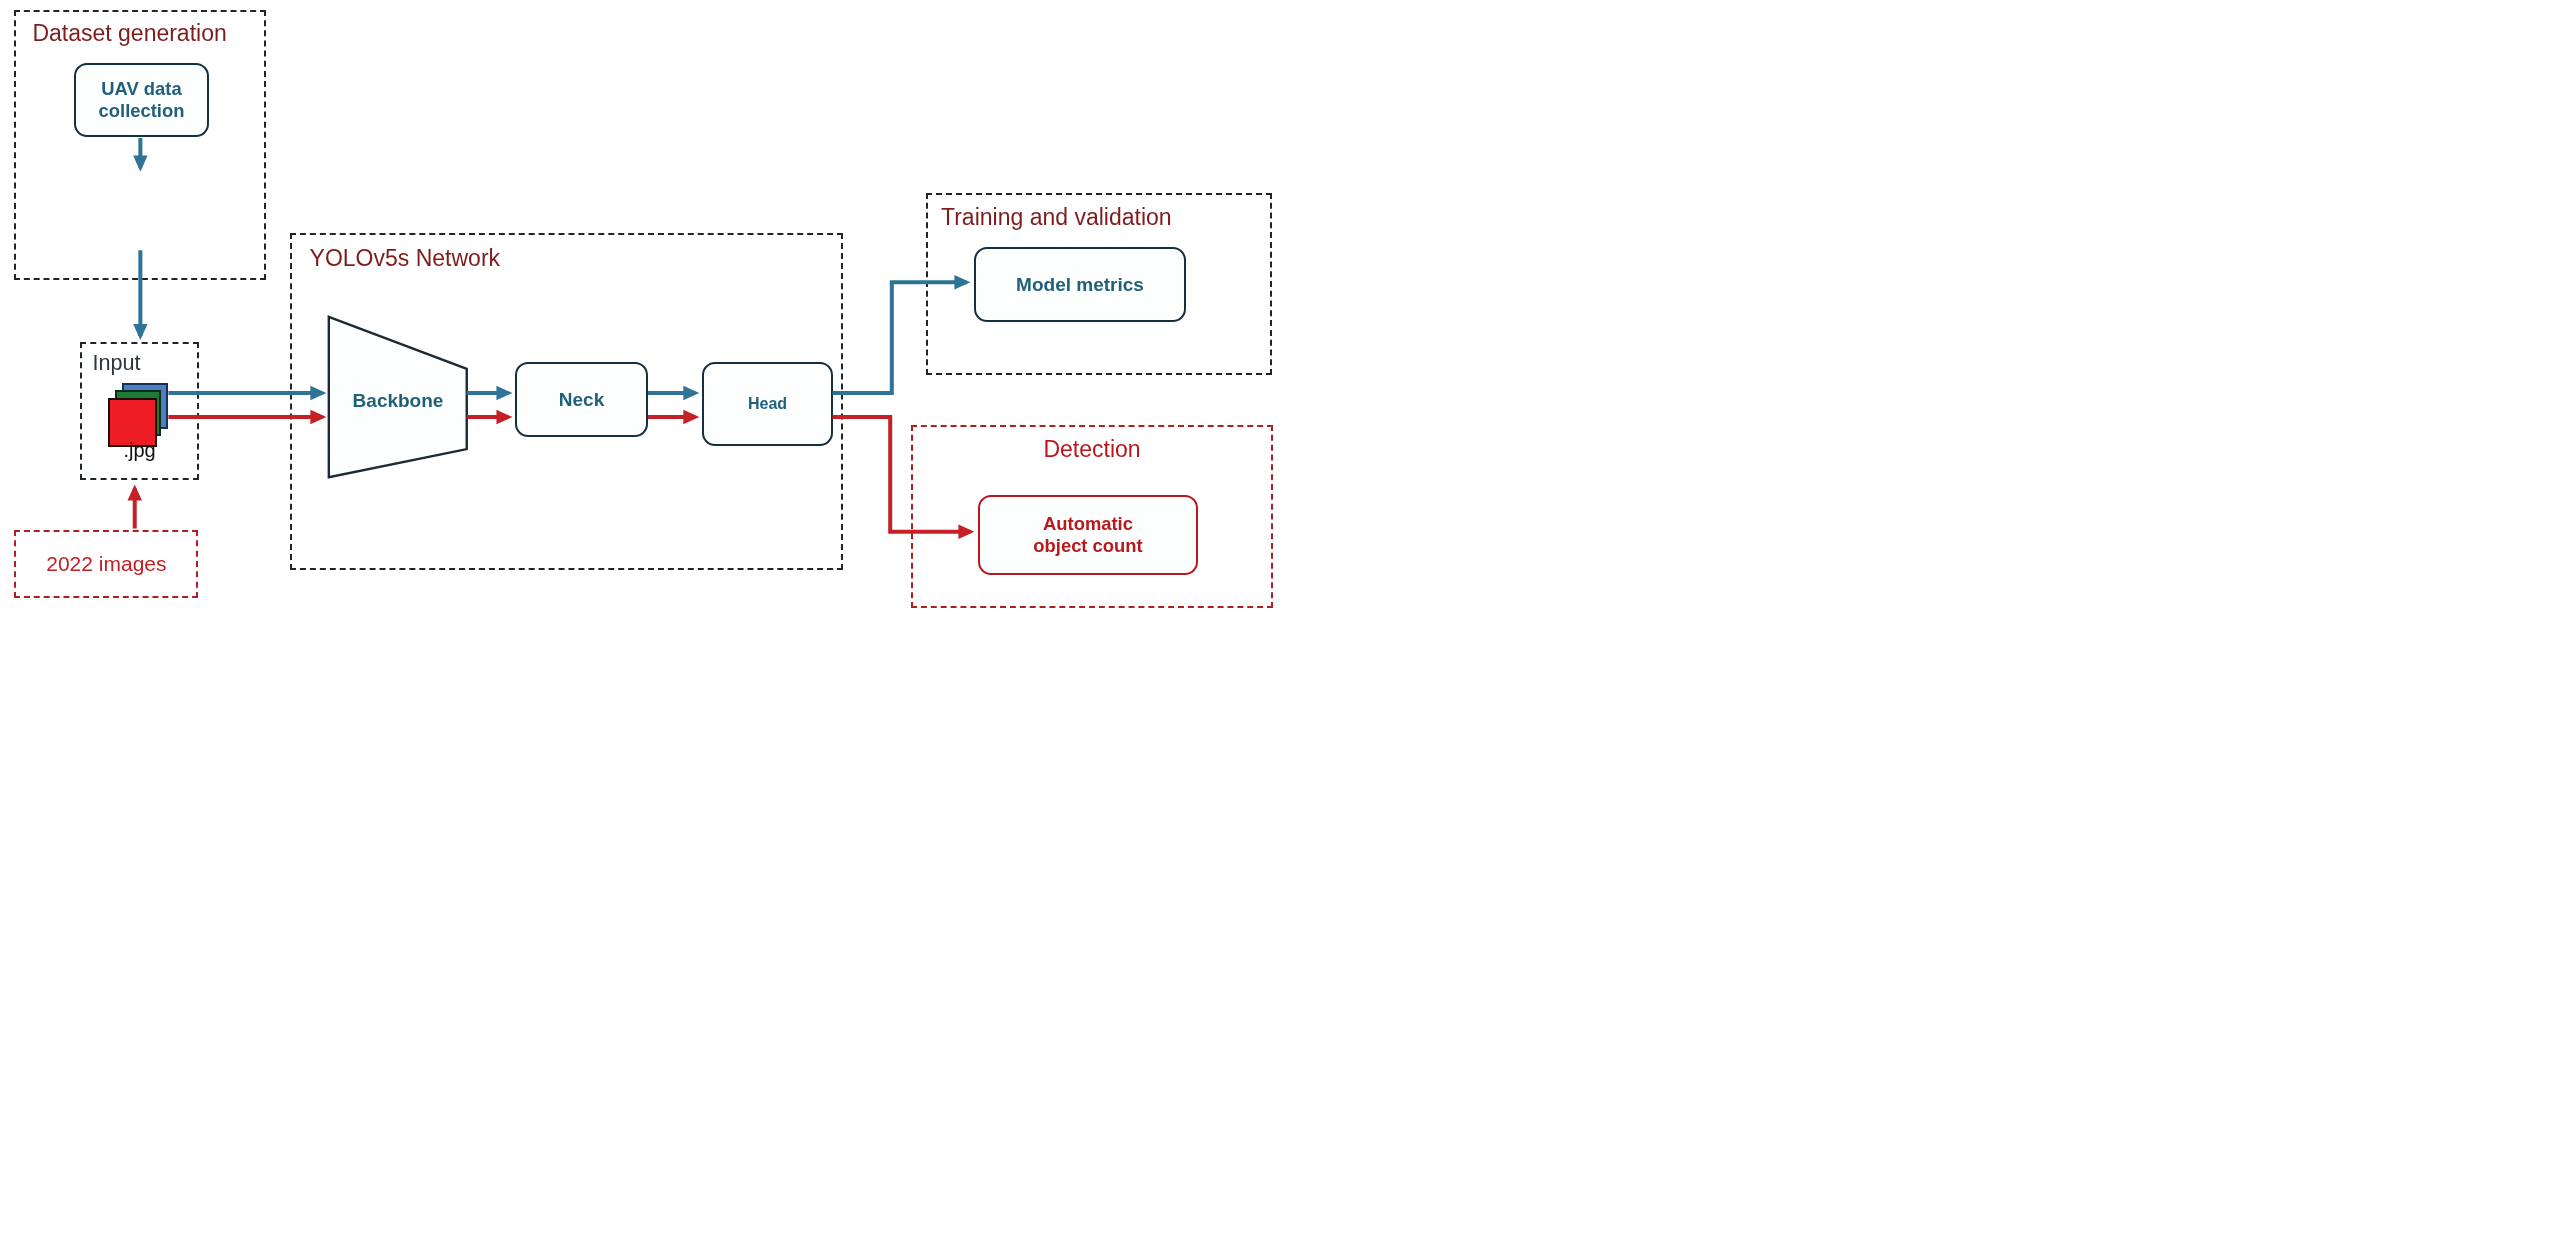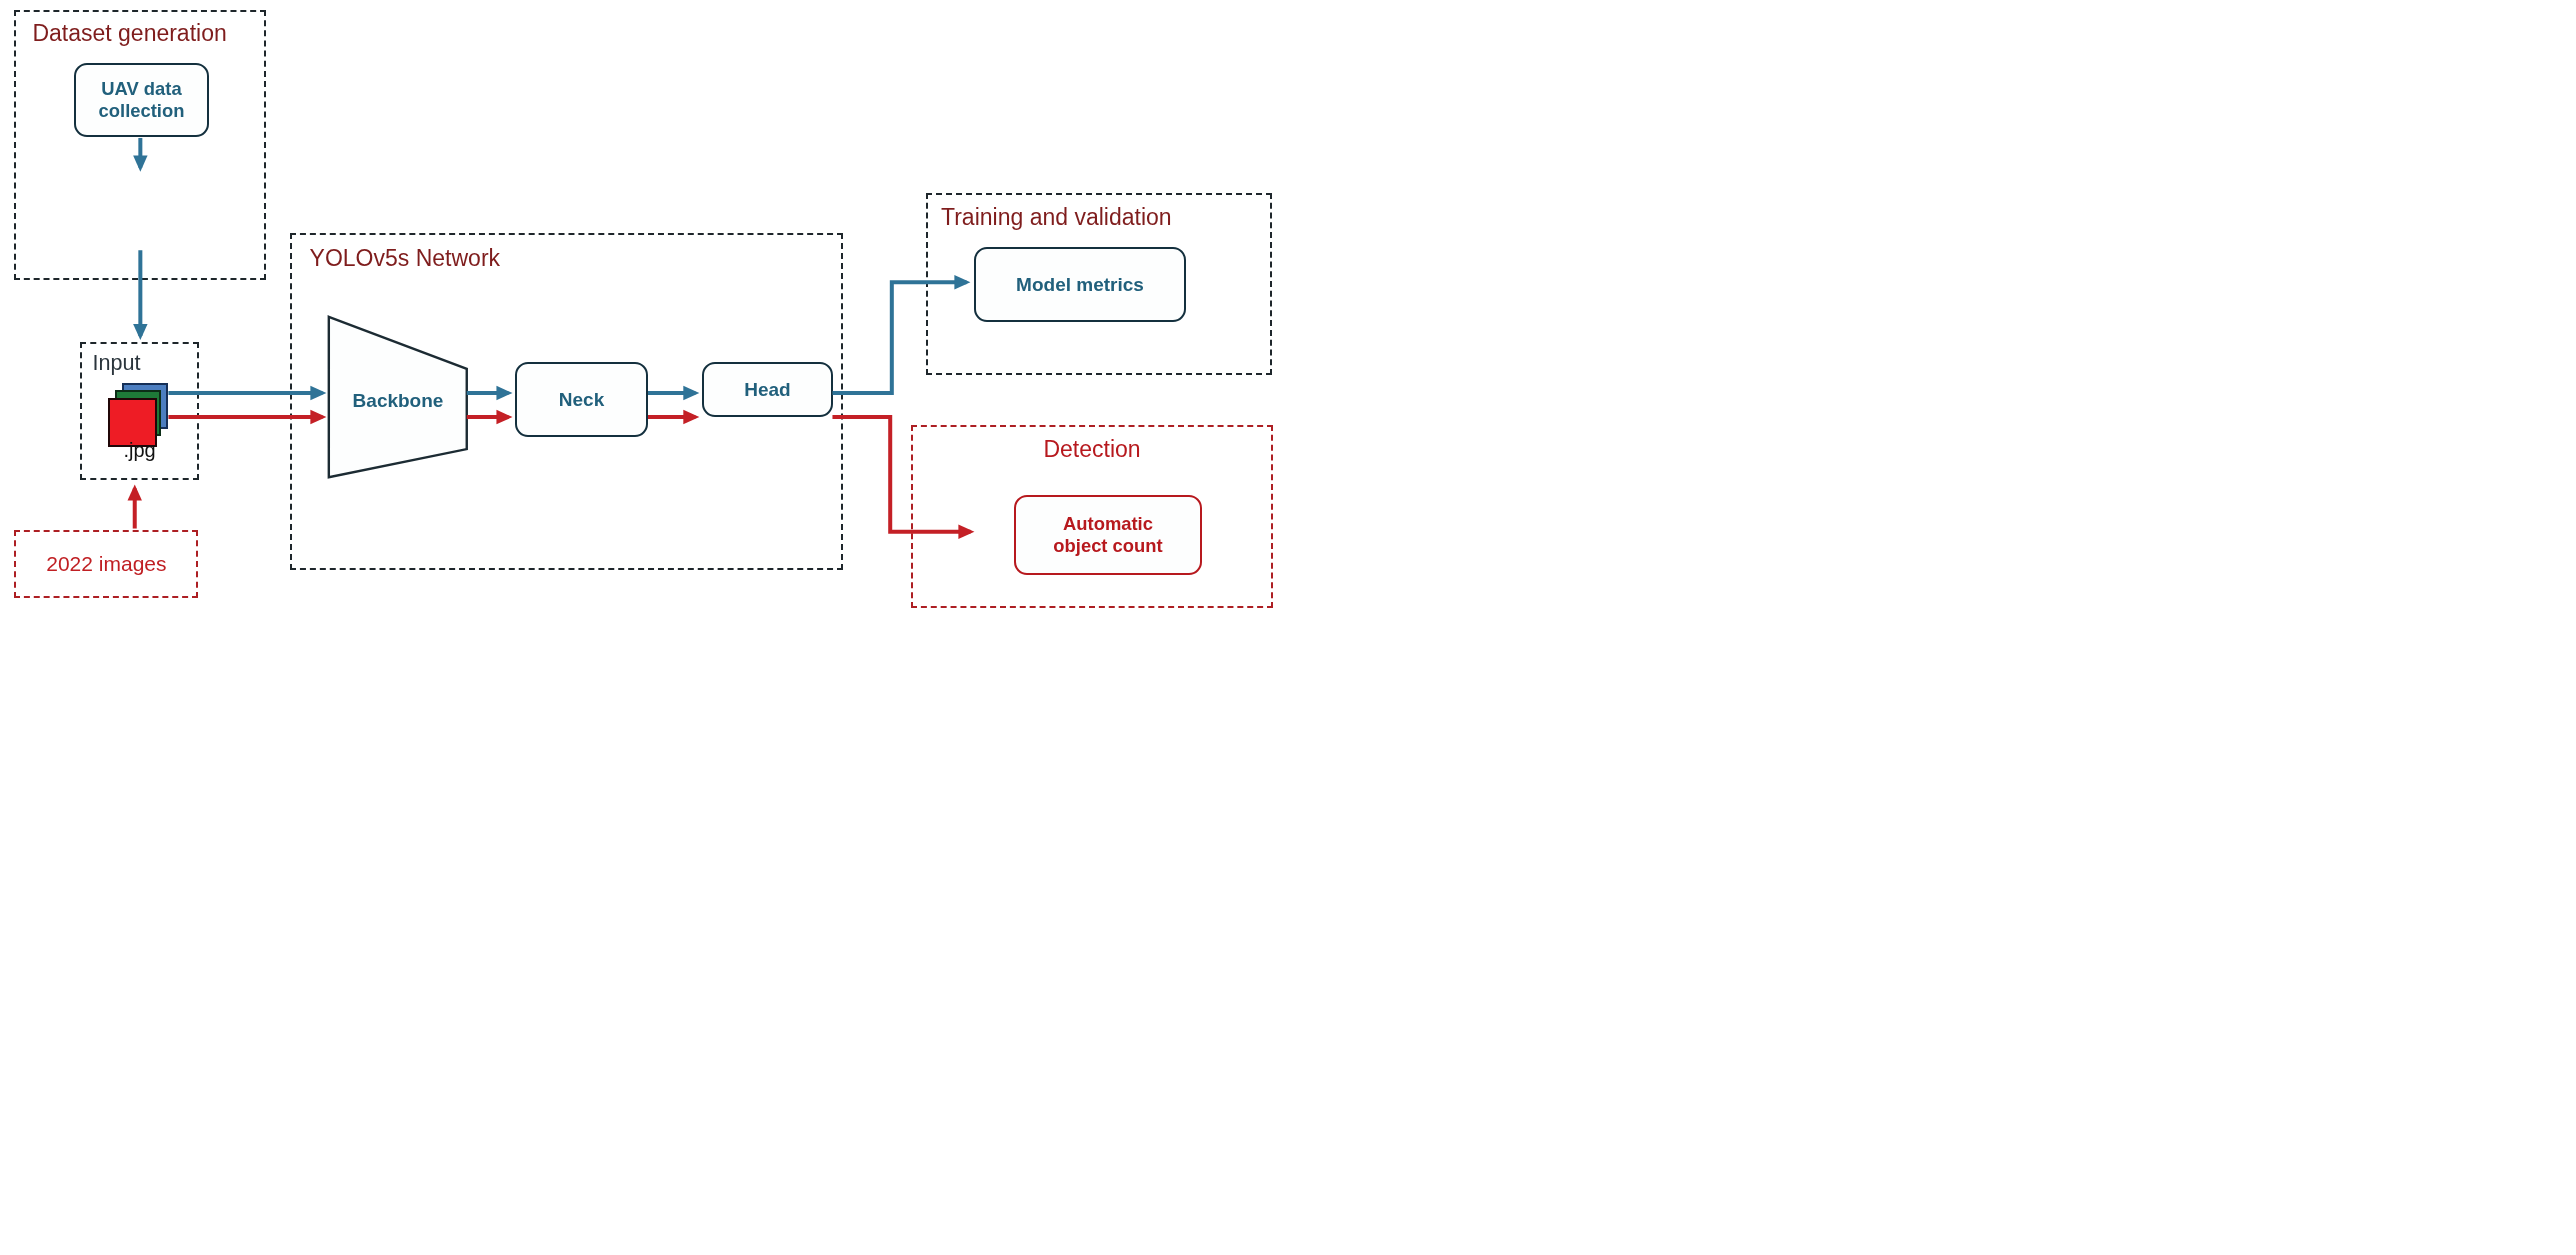--- a/index.html
+++ b/index.html
@@ -50,23 +50,23 @@
     justify-content:center;
     text-align:center;
     color:#21607C;
     font-weight:bold;
     font-size:18.4px;
     line-height:1.22;
   }
   .n-uav{left:74px;top:63px;width:135px;height:74px;}
   .n-annot{left:30.5px;top:172px;width:226px;height:76px;font-size:19px;}
   .n-neck{left:515px;top:362px;width:133px;height:75px;font-size:19px;}
-  .n-head{left:702px;top:362px;width:131px;height:55px;font-size:19px;}
+  .n-head{left:702px;top:362px;width:131px;height:84px;font-size:16px;}
   .n-model{left:974px;top:247px;width:212px;height:75px;font-size:19px;}
-  .n-auto{left:978px;top:495px;width:188px;height:80px;border-color:#B7191E;color:#B7191E;margin-left:36px;}
+  .n-auto{left:978px;top:495px;width:220px;height:80px;border-color:#B7191E;color:#B7191E;}
 
   
   .backbone-label{
     position:absolute;
     left:329px;top:390px;width:138px;
     text-align:center;
     color:#21607C;font-weight:bold;font-size:19px;
     white-space:nowrap;
   }
 

